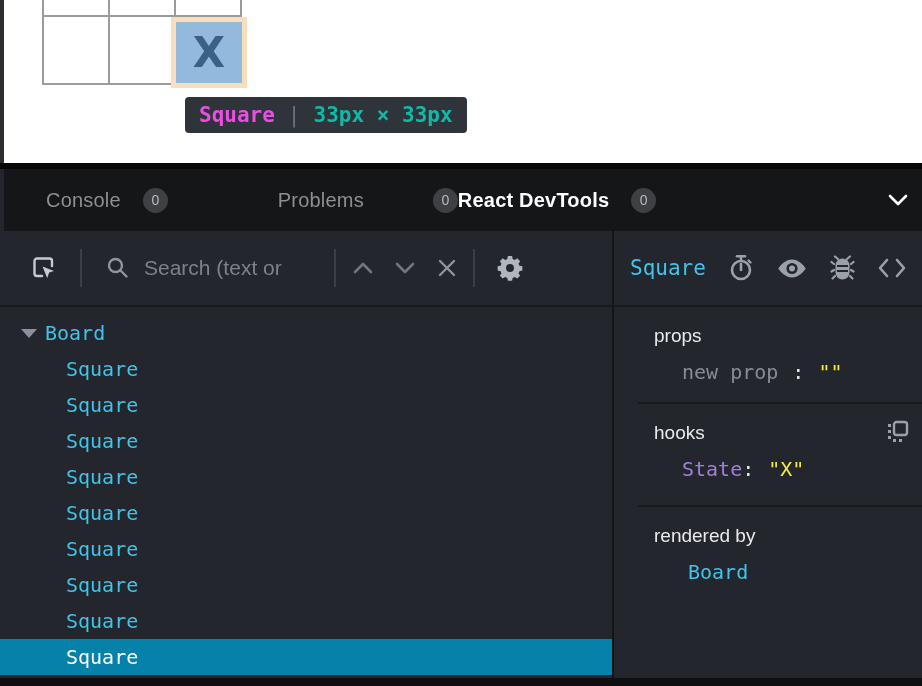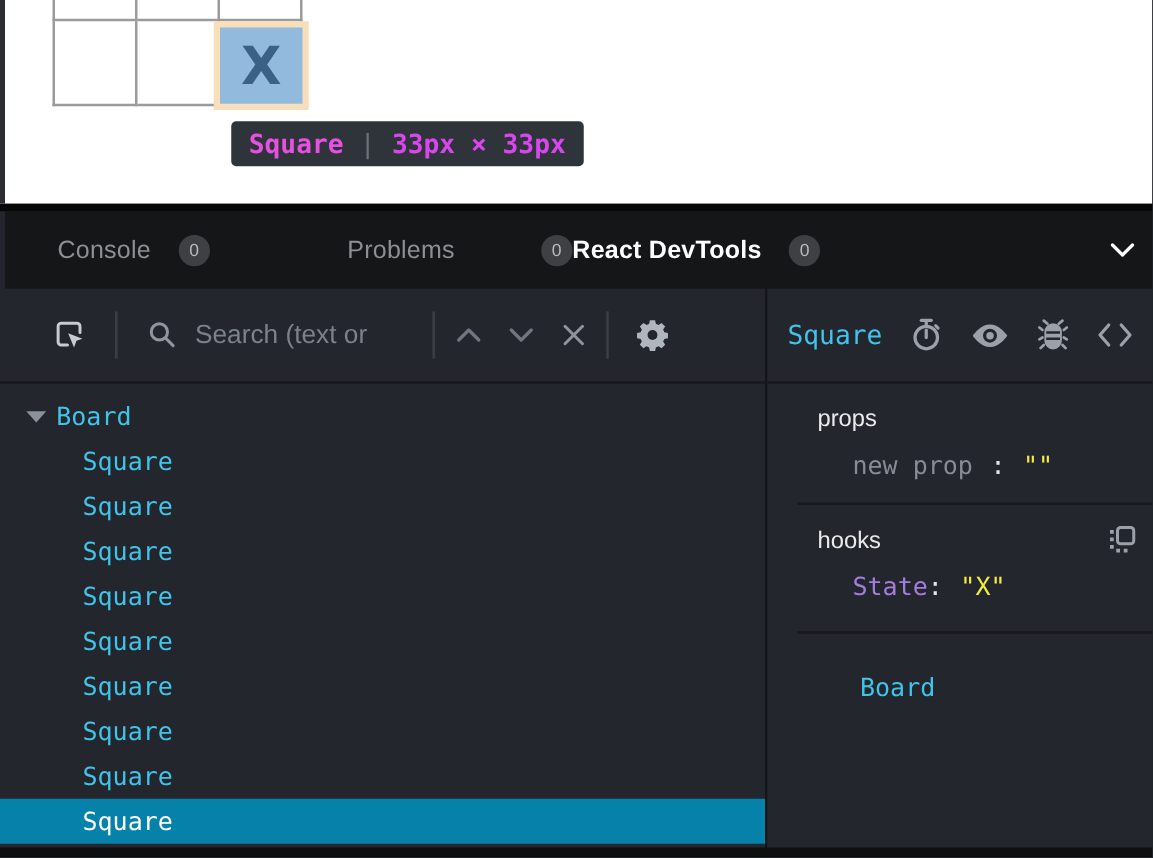--- a/index.html
+++ b/index.html
@@ -16,21 +16,21 @@
   .ttt tr.r2 td { height:68px; }
   .hl-cream { position:absolute; left:171px; top:17px; width:76px; height:71px; background:#f9debb; }
   .hl-blue  { position:absolute; left:176px; top:22px; width:66px; height:61px; background:#92badd;
               display:flex; align-items:center; justify-content:center;
               font-family:"DejaVu Sans", sans-serif; font-weight:bold; font-size:42px; color:#3b6186; }
   .el-tooltip { position:absolute; left:185px; top:97px; height:36px; background:#2f343b; border-radius:4px;
               display:flex; align-items:center; padding:0 14px; white-space:nowrap;
               font-family:"DejaVu Sans Mono", monospace; font-weight:bold; font-size:21px; }
   .el-tooltip .comp { color:#e750e1; }
   .el-tooltip .sep  { color:#6c727a; margin:0 13px; font-weight:normal; }
-  .el-tooltip .dims { color:#d946ef; }
+  .el-tooltip .dims { color:#14b8a6; }
 
   
   .page-devtools-divider { position:absolute; left:0; top:163px; width:922px; height:6px; background:#070708; }
   .tabbar { position:absolute; left:4px; top:169px; width:922px; height:62px; background:#151618;
             display:flex; align-items:center; }
   .tab { display:flex; align-items:center; cursor:default; }
   .tab-label { font-size:20px; color:#8d8f92; letter-spacing:.2px; }
   .tab.active .tab-label { color:#ffffff; font-weight:bold; }
   .badge { width:25px; height:25px; border-radius:13px; background:#3f4043; color:#b9babc;
            font-size:14px; display:flex; align-items:center; justify-content:center; margin-left:22px; }
@@ -38,21 +38,21 @@
   .t-problems { margin-left:110px;gap:47px; }
   .t-react { }
   .tab-chevron { margin-left:auto; margin-right:18px; display:flex; }
 
   
   .main { position:absolute; left:0; top:231px; width:922px; height:447px; display:flex; }
   .left-panel { width:612px; height:100%; background:#23262c; display:flex; flex-direction:column; }
   .v-divider { width:2px; background:#131519; }
   .right-panel { flex:1; background:#23262c; display:flex; flex-direction:column; }
 
-  .toolbar { height:76px; border-bottom:2px solid #17191d; display:flex; align-items:center; padding-left:42px; flex:none; }
+  .toolbar { height:76px; border-bottom:2px solid #17191d; display:flex; align-items:center; padding-left:30px; flex:none; }
   .tb-sep { width:2px; height:38px; background:#3a3f46; }
   .icon-btn { display:flex; align-items:center; justify-content:center; }
   .search-input { background:transparent; border:none; outline:none; width:190px;
                   font-family:"Liberation Sans", sans-serif; font-size:21px; color:#c9ced4; }
   .search-input::placeholder { color:#7b828b; }
 
   .tree { flex:1; padding-top:8px; font-family:"DejaVu Sans Mono", monospace; font-size:20px; color:#41c4e9; overflow:hidden; }
   .tree-row { height:36px; display:flex; align-items:center; cursor:default; }
   .twisty { width:0; height:0; border-left:8px solid transparent; border-right:8px solid transparent;
             border-top:9px solid #8a9199; margin-left:21px; margin-right:8px; }
@@ -287,19 +287,20 @@
           </svg>
         </span>
         <div class="entry">
           <span class="k-purple">State</span>
           <span class="colon sp-tight">:</span>
           <span class="v-yellow">"X"</span>
         </div>
       </div>
 
       <div class="section sec-rendered">
+        <div class="section-title">rendered by</div>
         <span class="owner-link">Board</span>
       </div>
     </div>
   </div>
 
   <div class="bottom-strip"></div>
 </div>
 
 </body></html>

